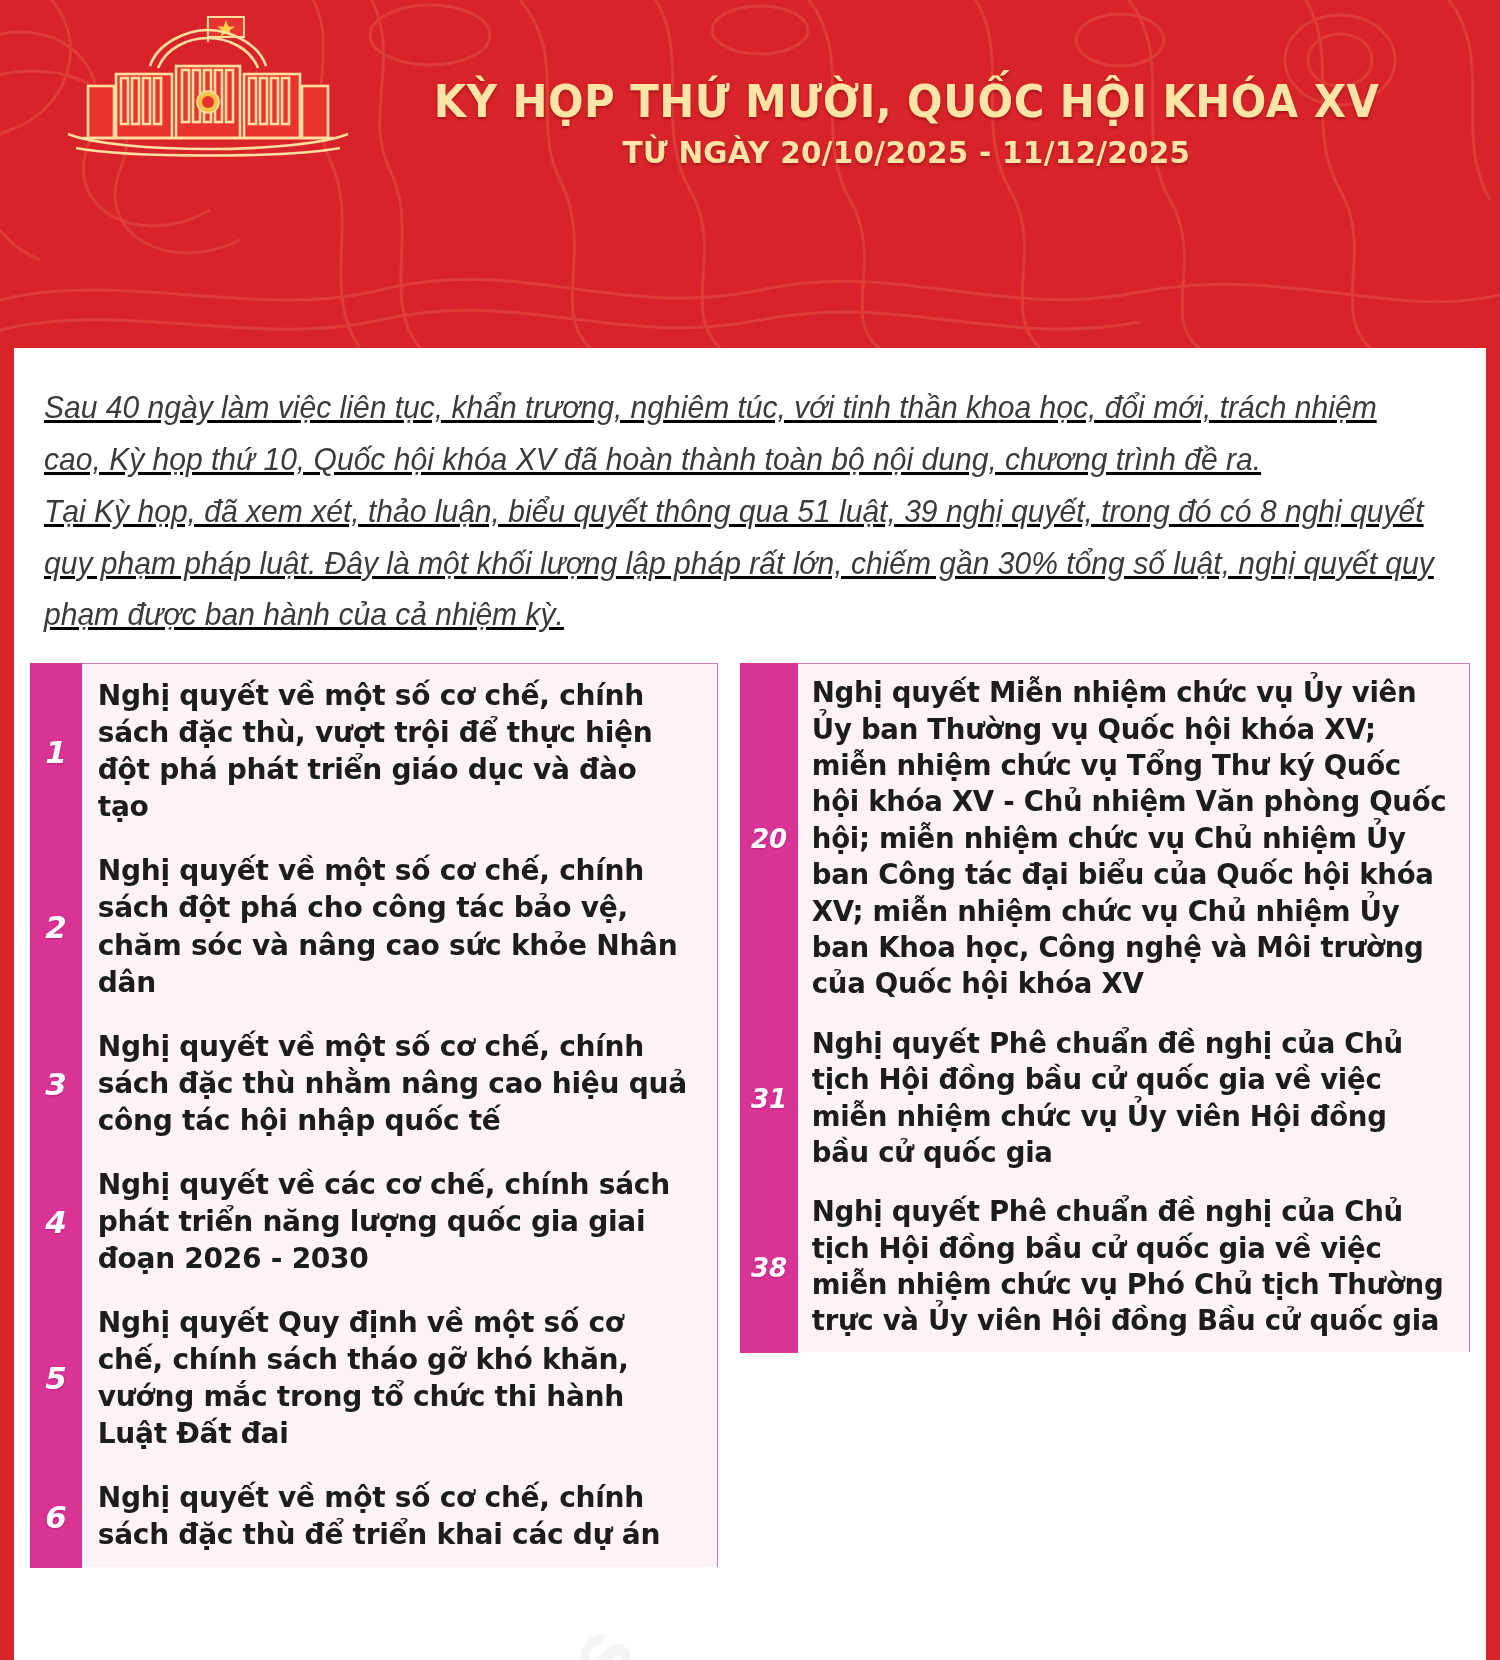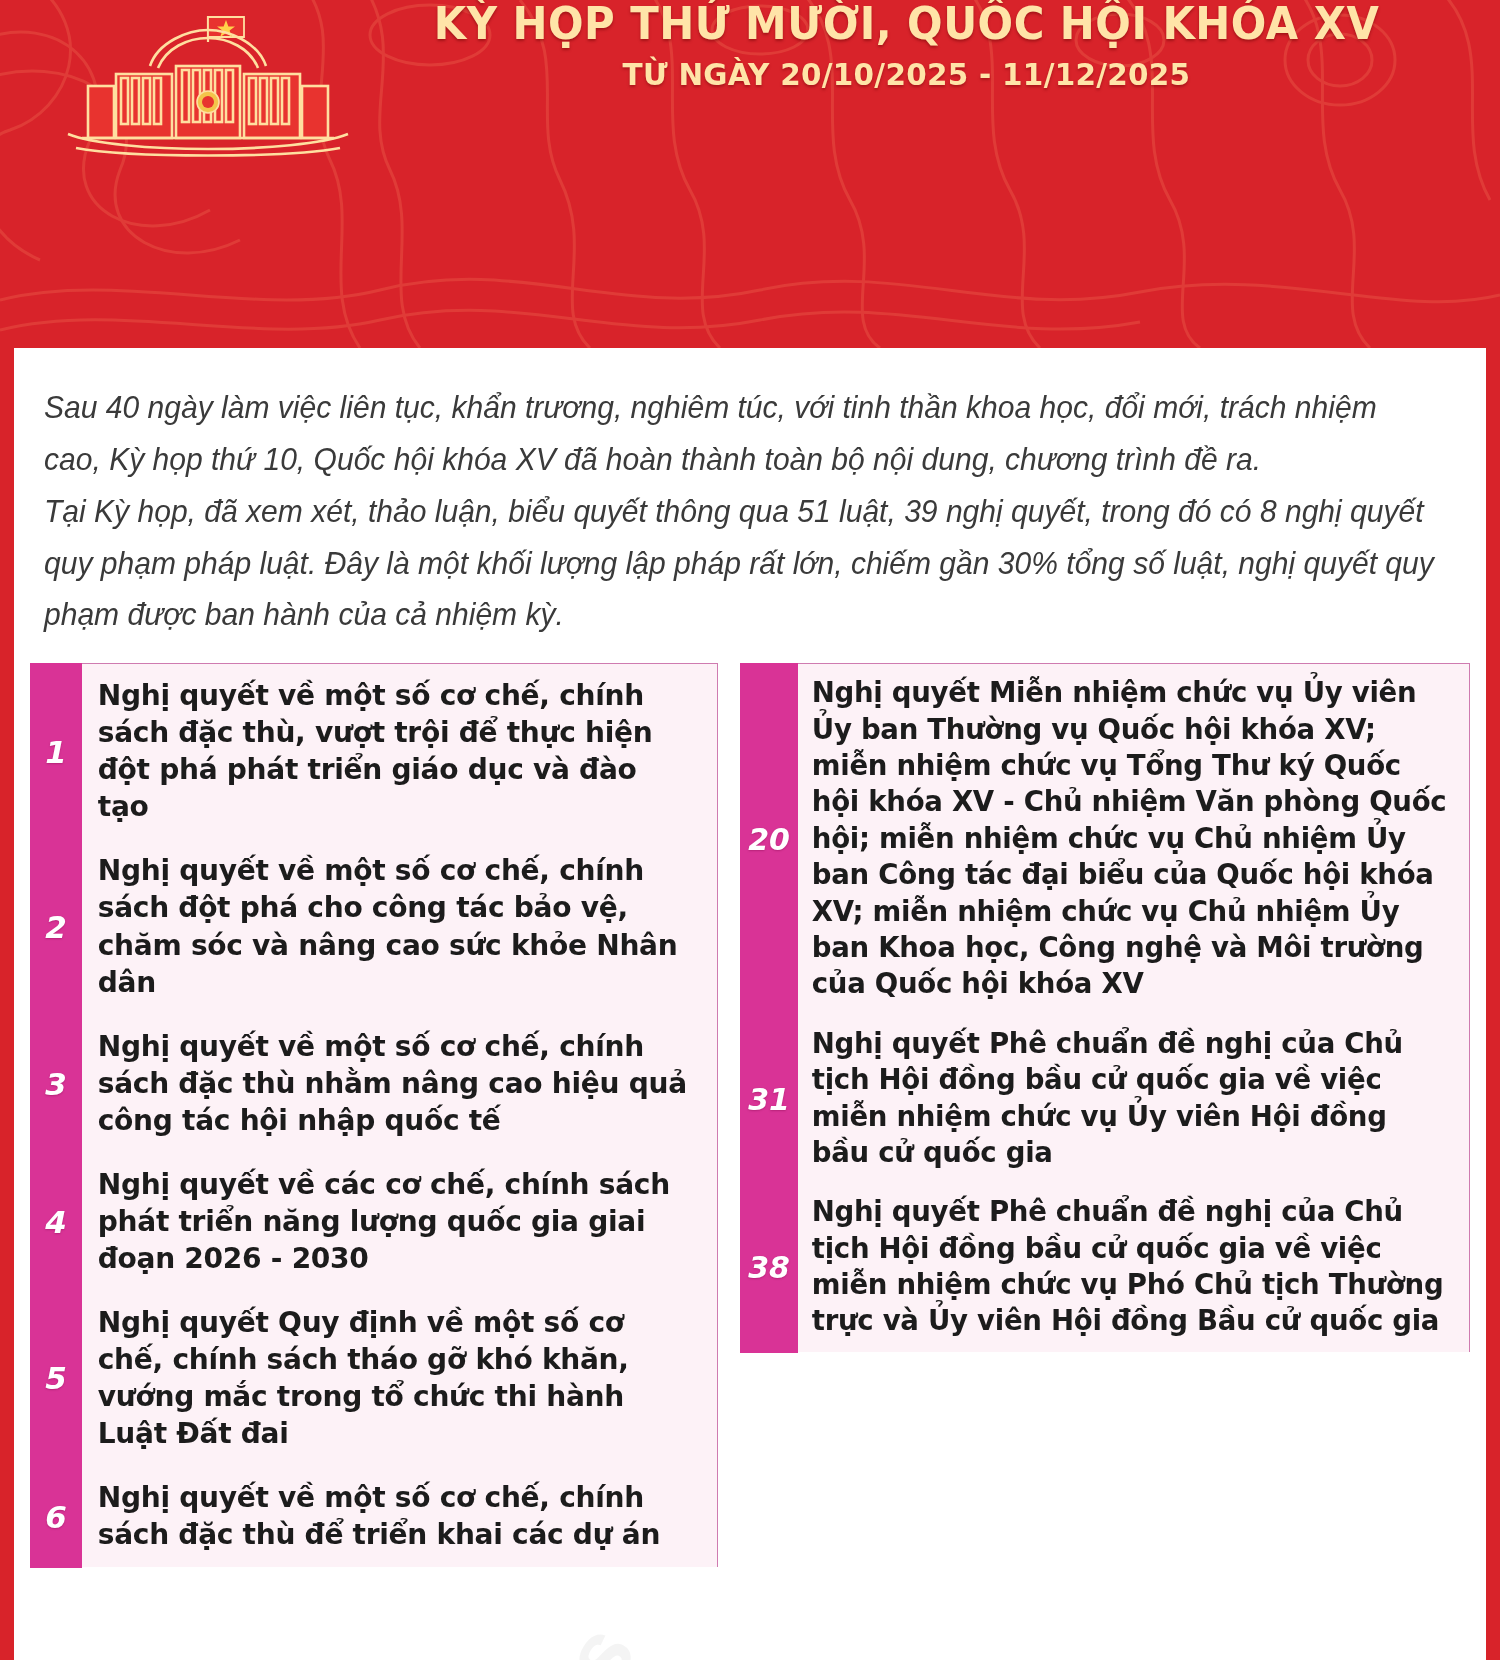--- a/index.html
+++ b/index.html
@@ -31,21 +31,21 @@
     position: absolute;
     inset: 0;
     opacity: .40;
     pointer-events: none;
   }
 
   .header-top {
     position: relative;
     height: 170px;
     display: flex;
-    align-items: flex-start;
+    align-items: flex-end;
     margin-left: 43px;
   }
 
   .logo-wrap {
     position: relative;
     width: 330px;
     height: 170px;
     flex: 0 0 330px;
     display: flex;
     align-items: center;
@@ -108,20 +108,21 @@
     left: 14px;
     top: 348px;
     width: 1472px;
     height: 1312px;
     background: #ffffff;
     overflow: hidden;
   }
 
   .intro {
     padding: 34px 30px 0 30px;
+    text-decoration: underline;
   }
   .intro p {
     font-family: "Liberation Sans", sans-serif;
     font-style: italic;
     font-size: 30.5px;
     line-height: 1.70;
     color: #3a3a3a;
     text-align: left;
     transform: scaleX(0.985);
     transform-origin: left center;
@@ -160,21 +161,21 @@
     font-weight: 700;
     font-size: 31px;
     display: flex;
     align-items: center;
     justify-content: center;
     text-shadow: 0 1px 2px rgba(120,0,70,.35);
     margin: -1px 0 -1px -1px;
   }
   .col-right .res-num {
     flex: 0 0 58px;
-    font-size: 30px;
+    font-size: 26px;
   }
 
   .res-text {
     flex: 1 1 auto;
     padding: 13px 14px 14px 16px;
     font-family: "DejaVu Sans", sans-serif;
     font-weight: 700;
     font-size: 28.5px;
     line-height: 1.30;
     color: #1c1c1c;

